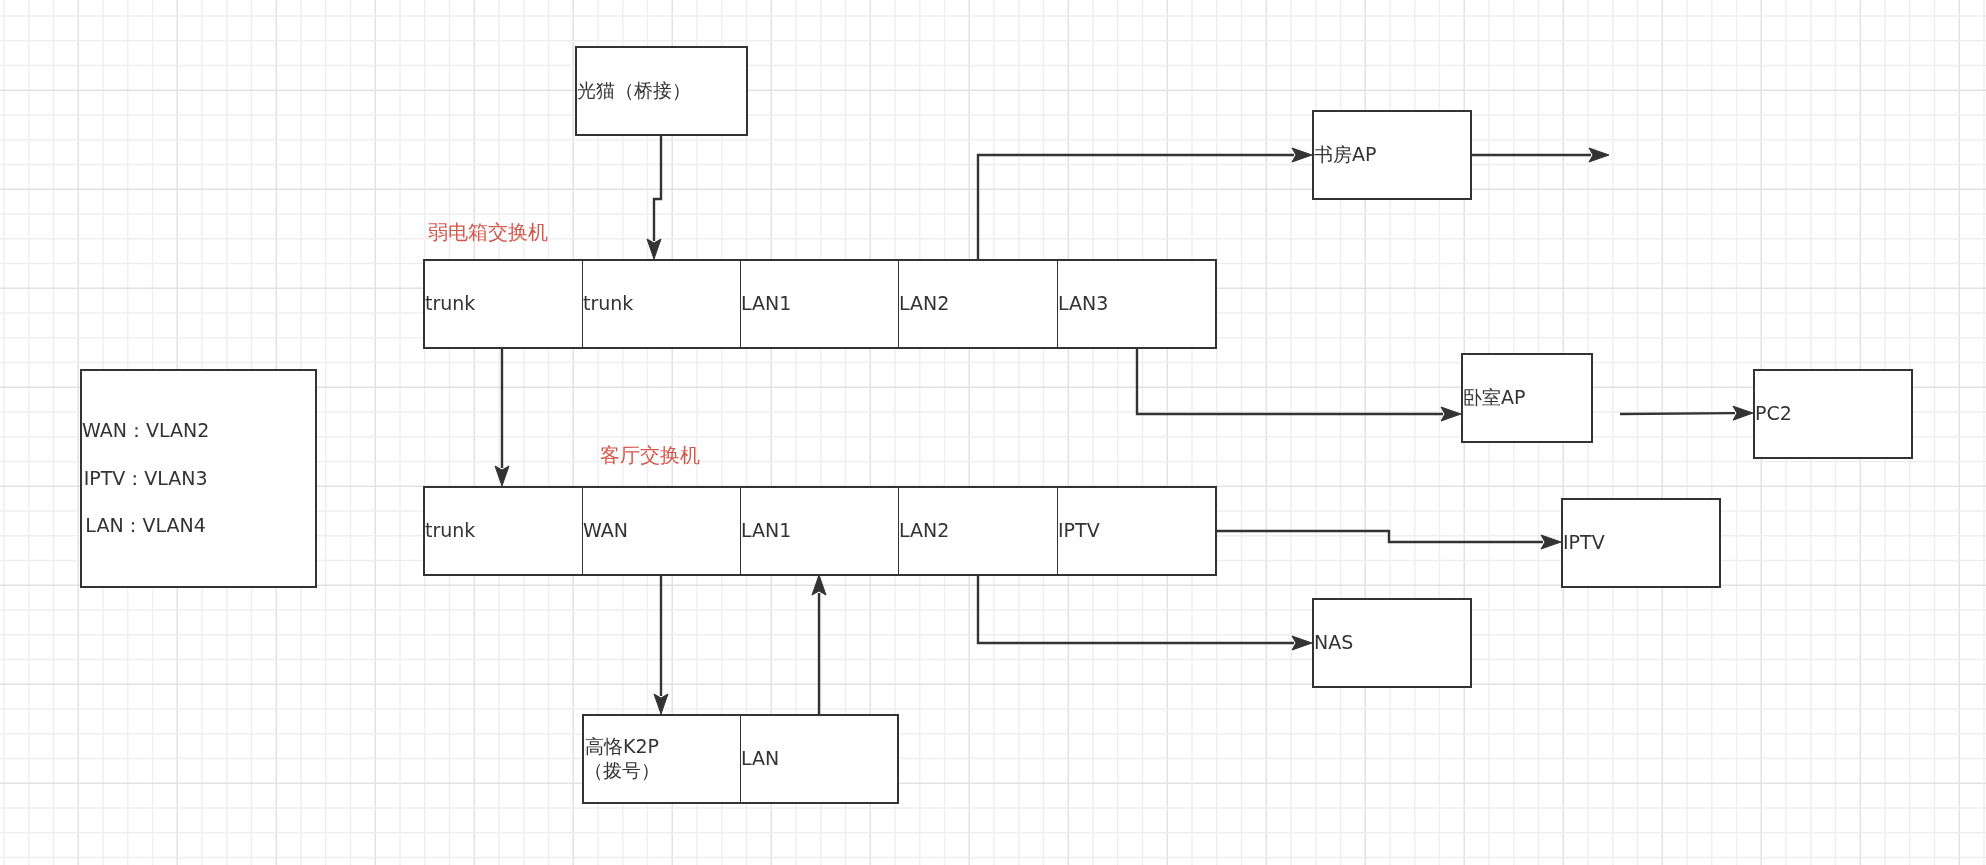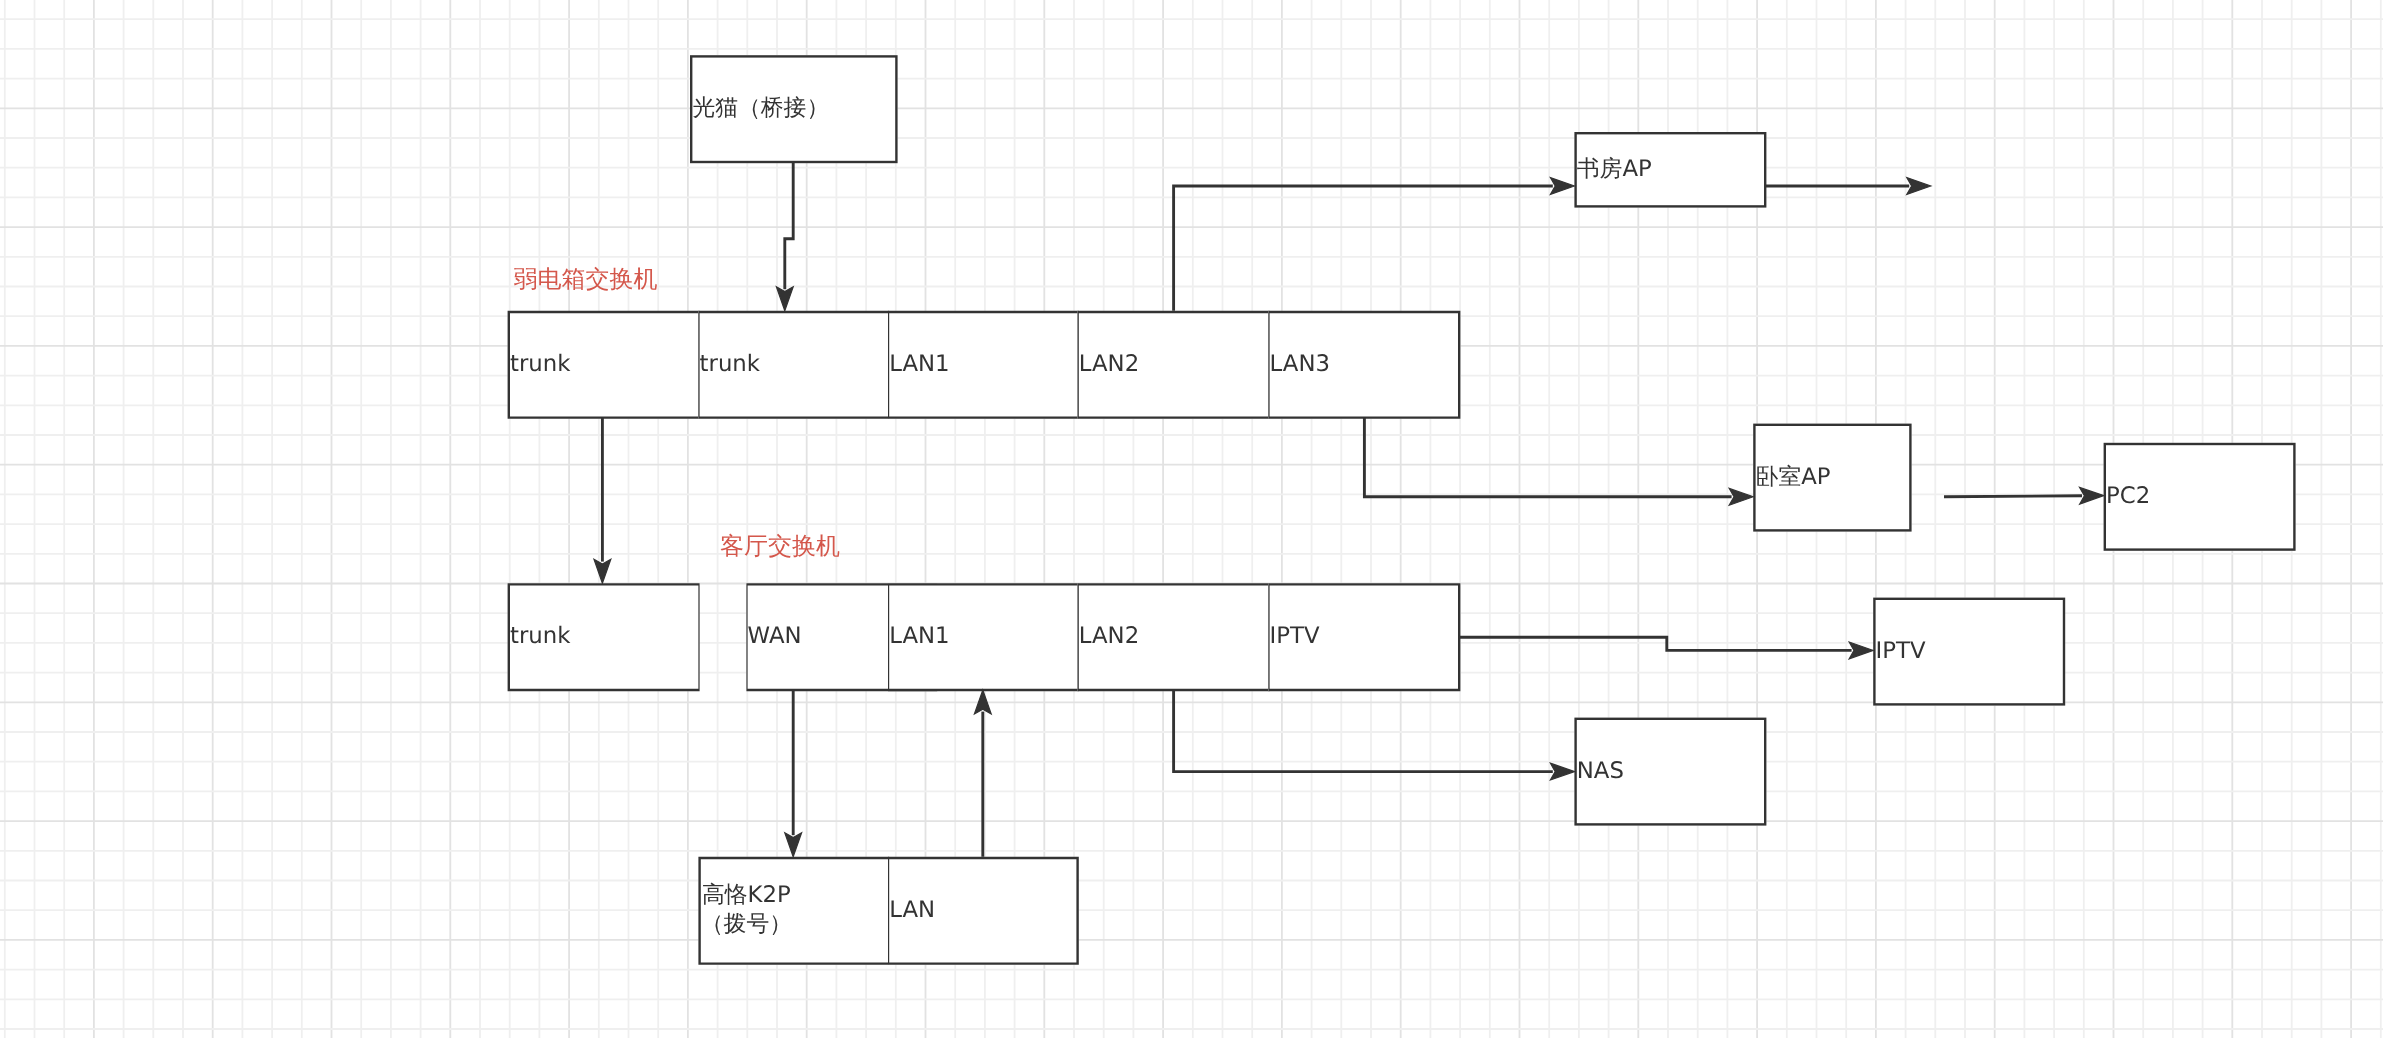--- a/index.html
+++ b/index.html
@@ -144,20 +144,27 @@
     <line y1="733.75" y2="733.75" x1="0" x2="1986" stroke="#efefef" stroke-width="1.5"></line>
     <line y1="758.5" y2="758.5" x1="0" x2="1986" stroke="#efefef" stroke-width="1.5"></line>
     <line y1="783.25" y2="783.25" x1="0" x2="1986" stroke="#e2e2e2" stroke-width="1.5"></line>
     <line y1="808" y2="808" x1="0" x2="1986" stroke="#efefef" stroke-width="1.5"></line>
     <line y1="832.75" y2="832.75" x1="0" x2="1986" stroke="#efefef" stroke-width="1.5"></line>
     <line y1="857.5" y2="857.5" x1="0" x2="1986" stroke="#efefef" stroke-width="1.5"></line>
   </svg>
 
 <div id="canvas">
 
+  <div class="node multiline" style="left:80px; top:369px; width:237px; height:219px;">
+    <div>
+      <div>WAN：VLAN2</div>
+      <div>IPTV：VLAN3</div>
+      <div>LAN：VLAN4</div>
+    </div>
+  </div>
 
   <div class="node" style="left:575px; top:46px; width:173px; height:90px;">
     <span>光猫（桥接）</span>
   </div>
 
   <div class="label-red" style="left: 428px; top: 219px; color: rgb(212, 87, 75);">弱电箱交换机</div>
 
   <div class="node cell first" style="left:423px; top:259px; width:160px; height:90px;">
     <span>trunk</span>
   </div>
@@ -172,42 +179,42 @@
   </div>
   <div class="node cell last" style="left:1057px; top:259px; width:160px; height:90px;">
     <span>LAN3</span>
   </div>
 
   <div class="label-red" style="left: 600px; top: 442px; color: rgb(212, 87, 75);">客厅交换机</div>
 
   <div class="node cell first" style="left:423px; top:486px; width:160px; height:90px;">
     <span>trunk</span>
   </div>
-  <div class="node cell" style="left:582px; top:486px; width:159px; height:90px;margin-left:40px;">
+  <div class="node cell" style="left:582px; top:486px; width:159px; height:90px;">
     <span>WAN</span>
   </div>
   <div class="node cell" style="left:740px; top:486px; width:159px; height:90px;">
     <span>LAN1</span>
   </div>
   <div class="node cell" style="left:898px; top:486px; width:160px; height:90px;">
     <span>LAN2</span>
   </div>
   <div class="node cell last" style="left:1057px; top:486px; width:160px; height:90px;">
     <span>IPTV</span>
   </div>
 
   <div class="node cell first multiline" style="left:582px; top:714px; width:159px; height:90px;">
     <span>高恪K2P
 （拨号）</span>
   </div>
   <div class="node cell last" style="left:740px; top:714px; width:159px; height:90px;">
     <span>LAN</span>
   </div>
 
-  <div class="node" style="left:1312px; top:110px; width:160px; height:63px;">
+  <div class="node" style="left:1312px; top:110px; width:160px; height:90px;">
     <span>书房AP</span>
   </div>
   <div class="node" style="left:1461px; top:353px; width:132px; height:90px;">
     <span>卧室AP</span>
   </div>
   <div class="node" style="left:1753px; top:369px; width:160px; height:90px;">
     <span>PC2</span>
   </div>
   <div class="node" style="left:1561px; top:498px; width:160px; height:90px;">
     <span>IPTV</span>

